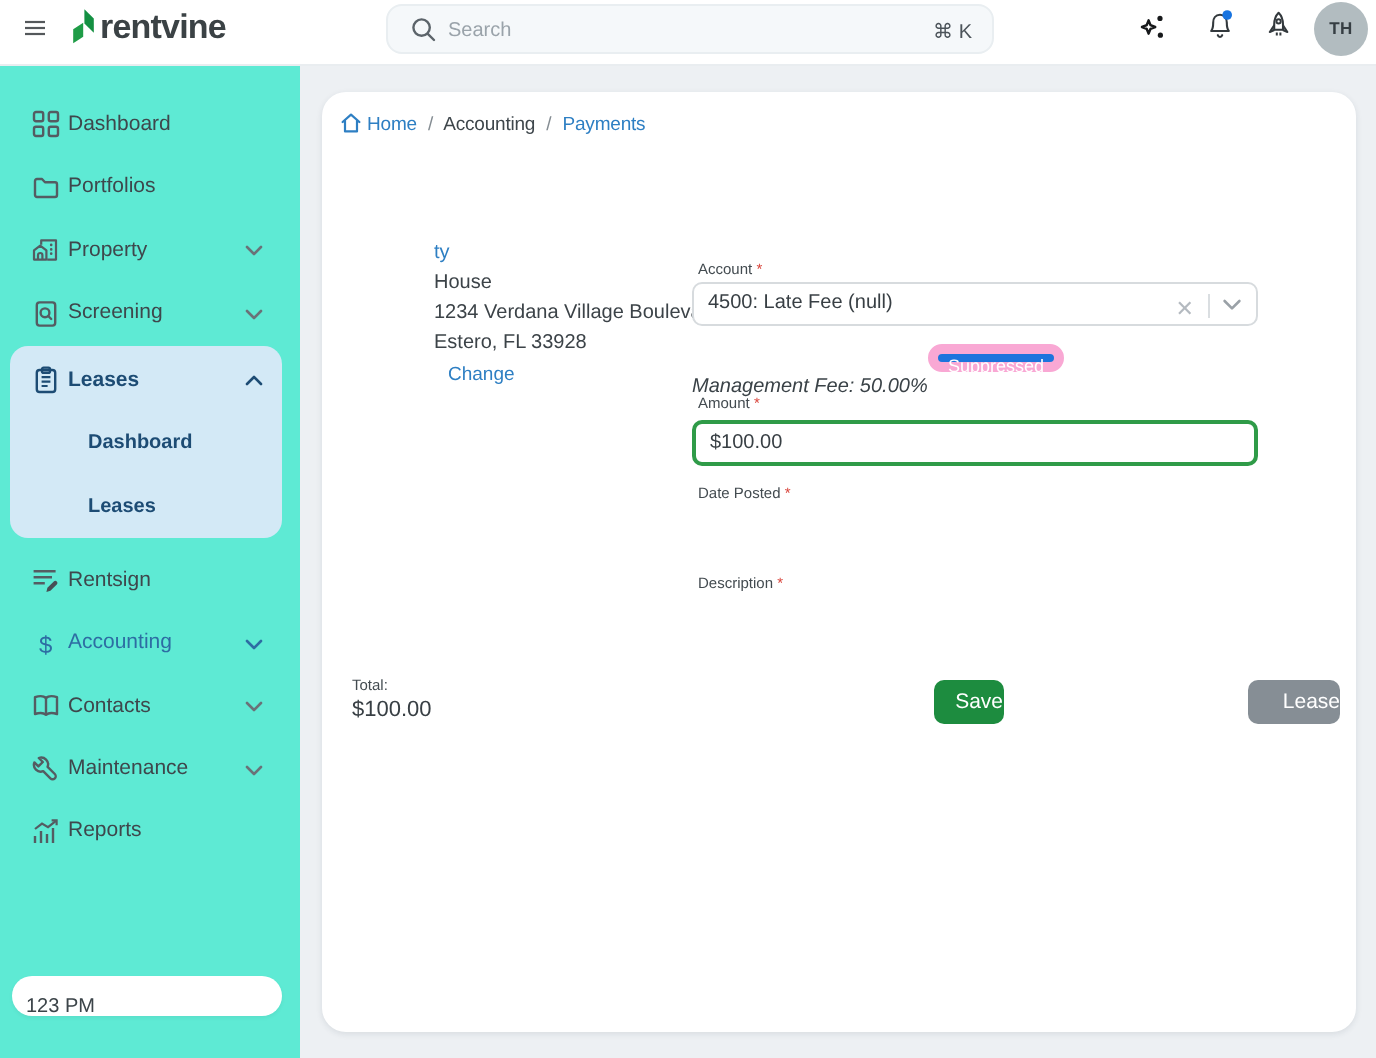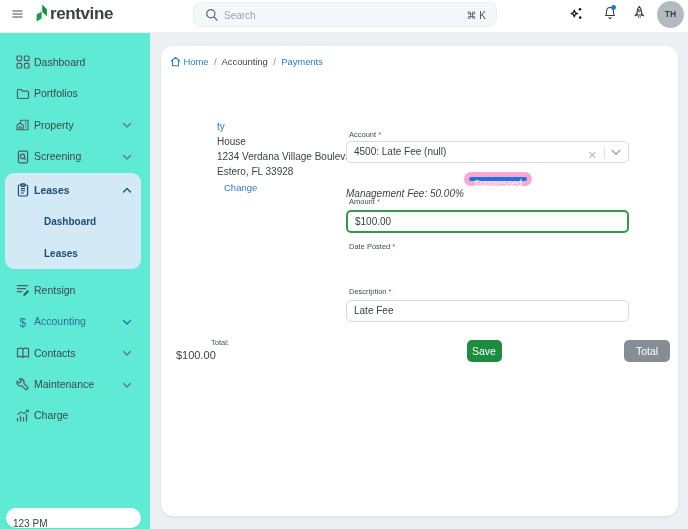--- a/index.html
+++ b/index.html
@@ -17,21 +17,21 @@
 
 
 #sidebar { position:absolute; left:0; top:33px; width:150px; height:496px; background:#5eead4; }
 .mrow { position:absolute; left:0; width:150px; height:26px; }
 .mrow .mi { position:absolute; left:16px; top:6px; }
 .mrow .mt { position:absolute; left:34px; top:6.5px; font-size:10.5px; color:#3e474c; }
 .mrow .mc { position:absolute; left:122px; top:10px; }
 #leasesblock { position:absolute; left:5px; top:140px; width:136px; height:96px; background:#d3e9f6; border-radius:9px; }
 .subrow { position:absolute; left:44px; font-size:10px; font-weight:700; color:#1d4c74; }
 .bluetext { color:#2d6da3 !important; }
-#clock { position:absolute; left:6px; top:455px; width:135px; height:20px; background:#fff; border-radius:10px; box-shadow:0 1px 2px rgba(0,0,0,0.05);margin-top:20px; }
+#clock { position:absolute; left:6px; top:455px; width:135px; height:20px; background:#fff; border-radius:10px; box-shadow:0 1px 2px rgba(0,0,0,0.05); }
 #clock span { position:absolute; left:7px; top:10px; font-size:10px; color:#3c4449; }
 
 
 #card { position:absolute; left:161px; top:46px; width:517px; height:470px; background:#fff; border-radius:12px; box-shadow:0 1px 3px rgba(30,50,70,0.10); }
 #crumbs { position:absolute; left:9px; top:10px; font-size:9.5px; letter-spacing:-0.1px; color:#848c92; }
 #crumbs .b { color:#2e7fc3; } #crumbs .d { color:#3e464b; }
 #title { position:absolute; left:12px; top:29px; font-size:14.5px; font-weight:400; color:#2f353a; letter-spacing:-0.1px; }
 
 #prop { position:absolute; left:15px; top:72.5px; font-size:10px; color:#3c4348; line-height:15.3px;margin-left:41px; }
 #prop .b { color:#2e7fc3; }
@@ -40,24 +40,24 @@
 .flabel { position:absolute; left:188px; font-size:7.5px; color:#434b50; }
 .flabel .req { color:#d9453c; }
 .finput { position:absolute; left:185px; width:283px; height:22px; border:1px solid #d7dbde; border-radius:5px; background:#fff; font-size:10px; color:#383f44; line-height:20px; padding-left:7px; }
 
 #mfline { position:absolute; left:185px; top:127px; font-size:10px; font-style:italic; color:#3a4247;margin-top:15px; }
 #badge { position:absolute; left:303px; top:126px; height:14px; padding:0 5px; background:#1d74dd; border:5px solid #f9a8d4; border-radius:7.5px; color:#fff; font-size:9px; line-height:12.5px; font-style:normal; }
 
 .selx { position:absolute; right:31px; top:3px; color:#b4bac0; font-size:11px; }
 .seldiv { position:absolute; right:23px; top:5px; width:1px; height:12px; background:#dadee1; }
 
-#total1 { position:absolute; left:15px; top:291.5px; font-size:7.5px; color:#434b50;margin-left:35px; }
+#total1 { position:absolute; left:15px; top:291.5px; font-size:7.5px; color:#434b50; }
 #total2 { position:absolute; left:15px; top:302.5px; font-size:11px; color:#383f44; }
 
-.btn { position:absolute; top:294px; height:22px; border-radius:5px; color:#fff; font-size:10.5px; text-align:center; line-height:22px; }
+.btn { position:absolute; top:294px; height:22px; border-radius:5px; color:#fff; font-size:10.5px; text-align:right; line-height:22px; }
 .green { background:#1d8c3f; }
 #btn1 { left:305.5px; width:35px; }
 #btn2 { left:346px; width:113px; }
 #btn3 { left:463px; width:46px; background:#868e95; }
 </style>
 </head>
 <body>
 
 <div id="topbar">
   <svg class="abs" style="left:11.5px;top:9.5px" width="11" height="8" viewBox="0 0 11 8">
@@ -208,21 +208,21 @@
       </svg>
   </div>
   <div class="mrow" style="top:369.5px">
     <svg class="mi" width="14" height="14" viewBox="0 0 14 14">
         <g fill="none" stroke="#545c62" stroke-width="1.2">
           <path d="M1.5 12.5 V9 M4.5 12.5 V6.5 M7.5 12.5 V8 M10.5 12.5 V5"></path>
           <path d="M1.5 5.5 L5 2.8 L8 4.6 L12 1.4" stroke-width="1.1"></path>
           <path d="M9.8 1.2 L12.3 1.2 L12.3 3.6" stroke-width="1.1"></path>
         </g>
       </svg>
-    <span class="mt">Charge</span>
+    <span class="mt">Reports</span>
   </div>
 
   <div id="clock">
       <span>123 PM</span>
     </div>
 </div>
 
 <div id="card">
   <div id="crumbs">
     <svg style="vertical-align:-2px" width="11" height="11" viewBox="0 0 11 11">
@@ -249,20 +249,19 @@
   </div>
   <div id="mfline">Management Fee: 50.00%</div>
   <div id="badge">Suppressed</div>
 
   <div class="flabel" style="top:151px">Amount <span class="req">*</span></div>
   <div class="finput" style="top:163.5px;height:23.5px;border:2px solid #2f9b48;line-height:19px">$100.00</div>
 
   <div class="flabel" style="top:195.5px">Date Posted <span class="req">*</span></div>
 
   <div class="flabel" style="top:241px">Description <span class="req">*</span></div>
-  <div class="finput" style="top:254px">Late Fee</div>
 
   <div id="total1">Total:</div>
   <div id="total2">$100.00</div>
 
   <div class="btn green" id="btn1">Save</div>
-  <div class="btn" id="btn3">Total</div>
+  <div class="btn" id="btn3">Lease</div>
 </div>
 
 </body></html>

